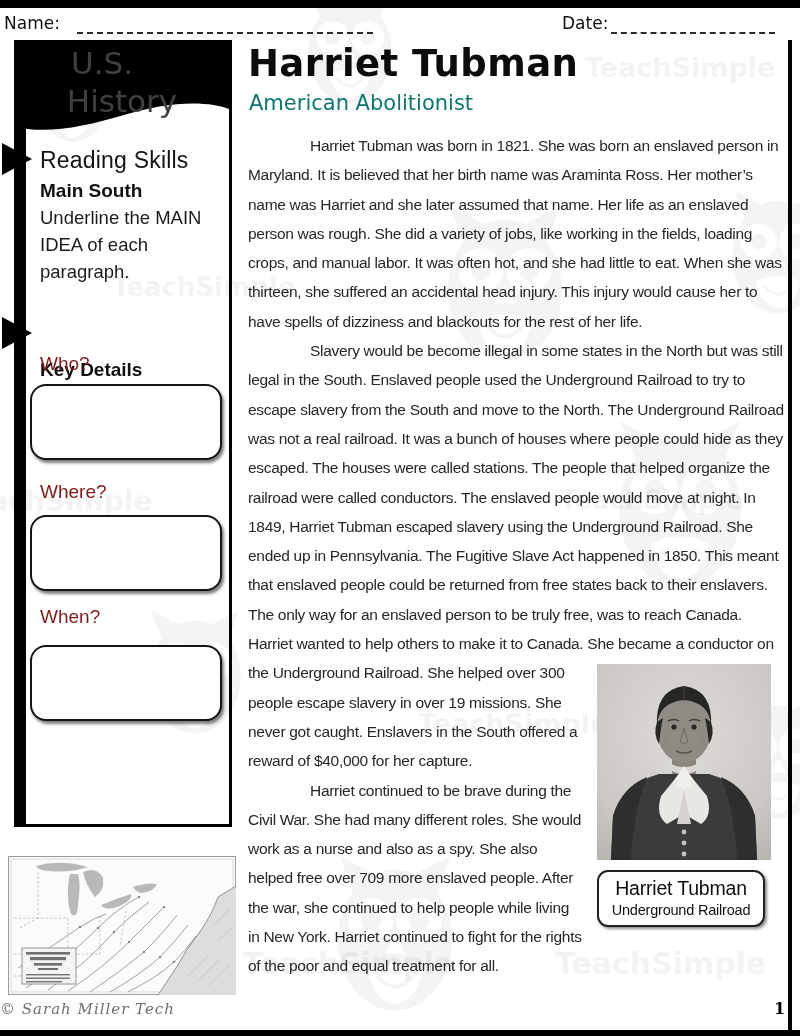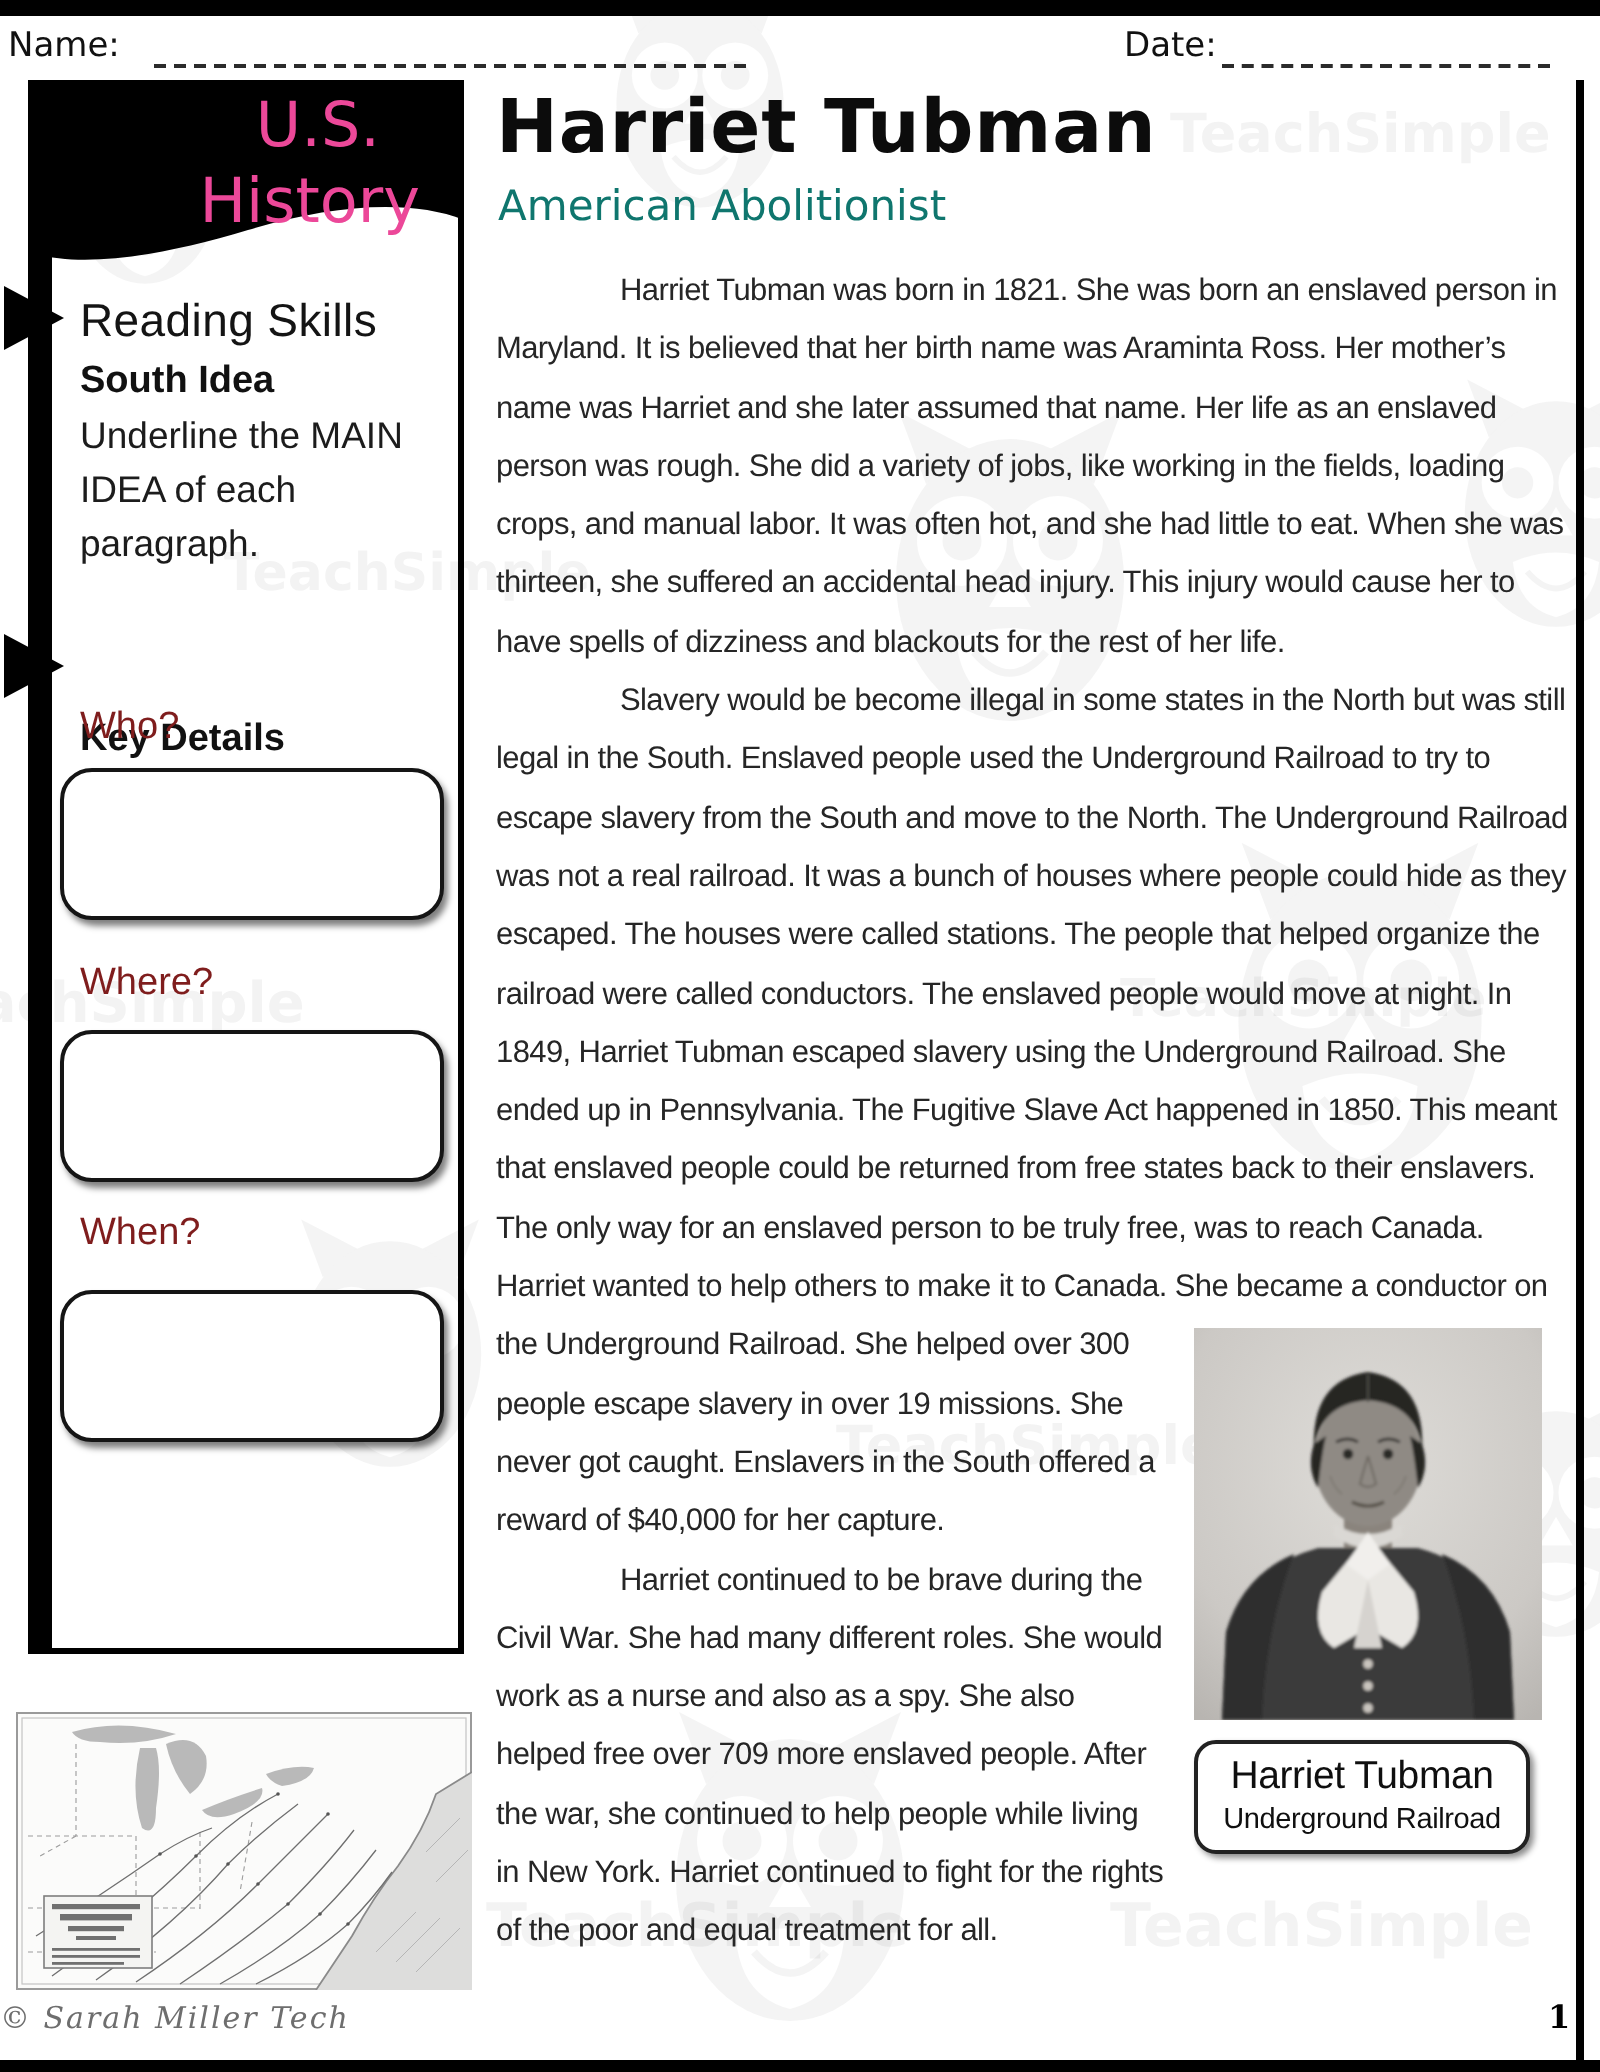--- a/index.html
+++ b/index.html
@@ -19,21 +19,21 @@
   .name-label { left:4px; }
   .date-label { left:562px; }
   .write-line { top:12px; height:20px; border-bottom:2.5px dashed #2b2b2b; }
   .name-line { left:77px; width:296px; }
   .date-line { left:611px; width:164px; }
 
   
   .sidebar-box { left:14px; top:40px; width:203px; height:781px;
     border:3px solid #000; border-left-width:12px; background:transparent; }
   .sidebar-banner { left:14px; top:40px; width:218px; height:98px; }
-  .course-line { left:14px; width:176px; text-align:right; color:#ec4899;
+  .course-line { left:14px; width:176px; text-align:center; color:#404040;
     font-family:"DejaVu Sans", sans-serif; font-size:31px; }
   .course-1 { top:45px; } .course-2 { top:83px;padding-left:20px; }
   .tri-marker { width:0; height:0; border-top:16px solid transparent;
     border-bottom:16px solid transparent; border-left:30px solid #000; left:2px; }
   .tri-1 { top:143px; } .tri-2 { top:317px; }
   .skills-title { left:40px; top:147px; font-size:23px; color:#141414; letter-spacing:.2px; }
   .side-bold { left:40px; font-size:19px; font-weight:bold; color:#111; }
   .main-idea-title { top:180px; }
   .instructions { left:40px; top:204px; width:176px; font-size:18.5px; line-height:27px; color:#1c1c1c; }
   .key-details-title { top:328px;margin-top:31px; }
@@ -137,21 +137,21 @@
 
 <div class="abs sidebar-box z1"></div>
 <svg class="abs sidebar-banner z1" viewBox="0 0 218 98" preserveAspectRatio="none">
   <path d="M0 0 H218 V70 C190 59,150 63,110 75 C70 87,28 95,0 86 Z" fill="#000"></path>
 </svg>
 <div class="abs course-line course-1 z1">U.S.</div>
 <div class="abs course-line course-2 z1">History</div>
 
 <div class="abs tri-marker tri-1 z1"></div>
 <div class="abs skills-title z1">Reading Skills</div>
-<div class="abs side-bold main-idea-title z1">South Idea</div>
+<div class="abs side-bold main-idea-title z1">Main South</div>
 <div class="abs instructions z1">Underline the MAIN IDEA of each paragraph.</div>
 
 <div class="abs tri-marker tri-2 z1"></div>
 <div class="abs side-bold key-details-title z1">Key Details</div>
 
 <div class="abs prompt-label who-label z1">Who?</div>
 <div class="abs ansbox box-who z1"></div>
 <div class="abs prompt-label where-label z1">Where?</div>
 <div class="abs ansbox box-where z1"></div>
 <div class="abs prompt-label when-label z1">When?</div>

